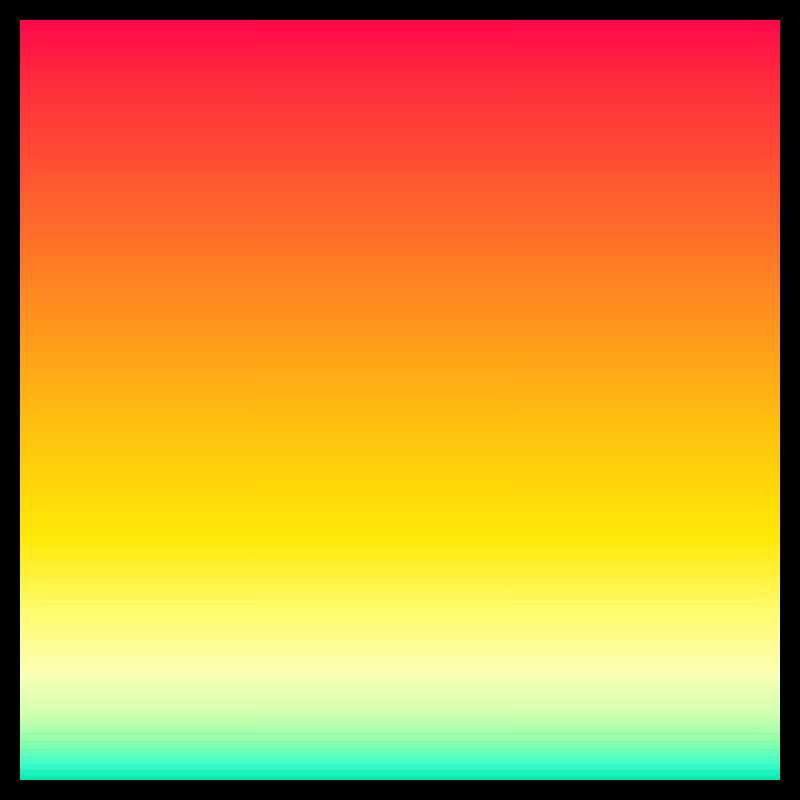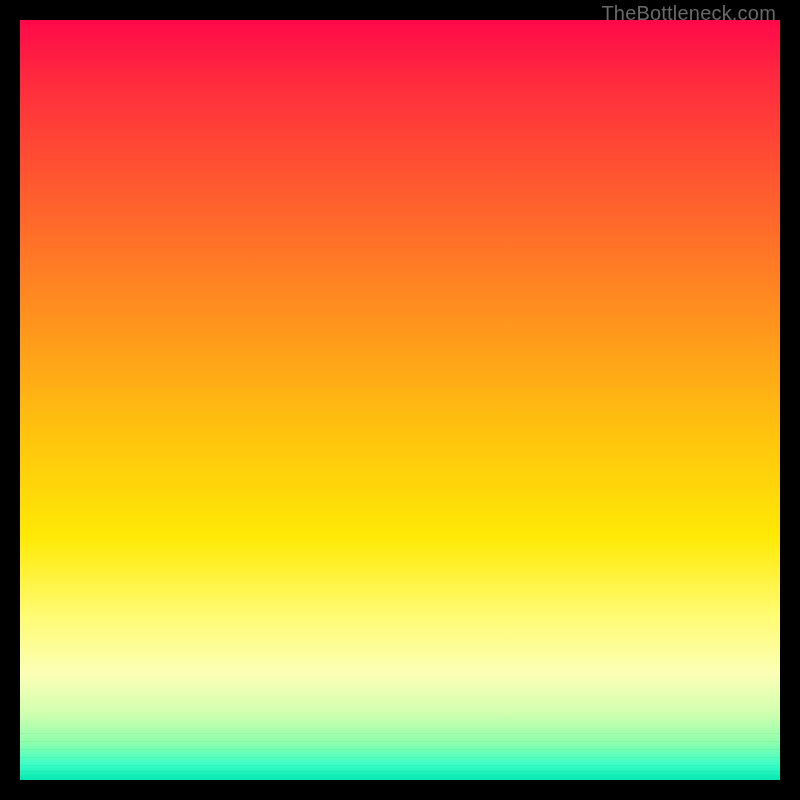--- a/index.html
+++ b/index.html
@@ -82,14 +82,13 @@
     <div class="band" style="bottom:22px"></div>
     <div class="band" style="bottom:14px"></div>
     <div class="band" style="bottom:8px"></div>
 
     <svg id="chart-svg" width="760" height="760" viewBox="0 0 760 760">
       <path id="curve-path" fill="none" stroke-width="2" stroke="#000000" d="M20 2 L60 80 L100 160 L140 238 L180 315 L220 392 L260 470 L300 552 L330 620 L355 678 L375 725 L395 750 L415 754 L440 752 L460 730 L500 670 L540 600 L580 532 L620 468 L660 408 L700 355 L740 308 L758 286"></path>
       <path id="highlight-path" fill="none" stroke-width="9" stroke-linecap="round" stroke-linejoin="round" stroke="#d66a5a" d="M358 732 L372 746 L388 753 L404 755 L420 753 L436 746 L450 732"></path>
     </svg>
   </div>
 
-  <div class="watermark">TheBottleneck.com</div>
 </div>
 
 </body></html>

